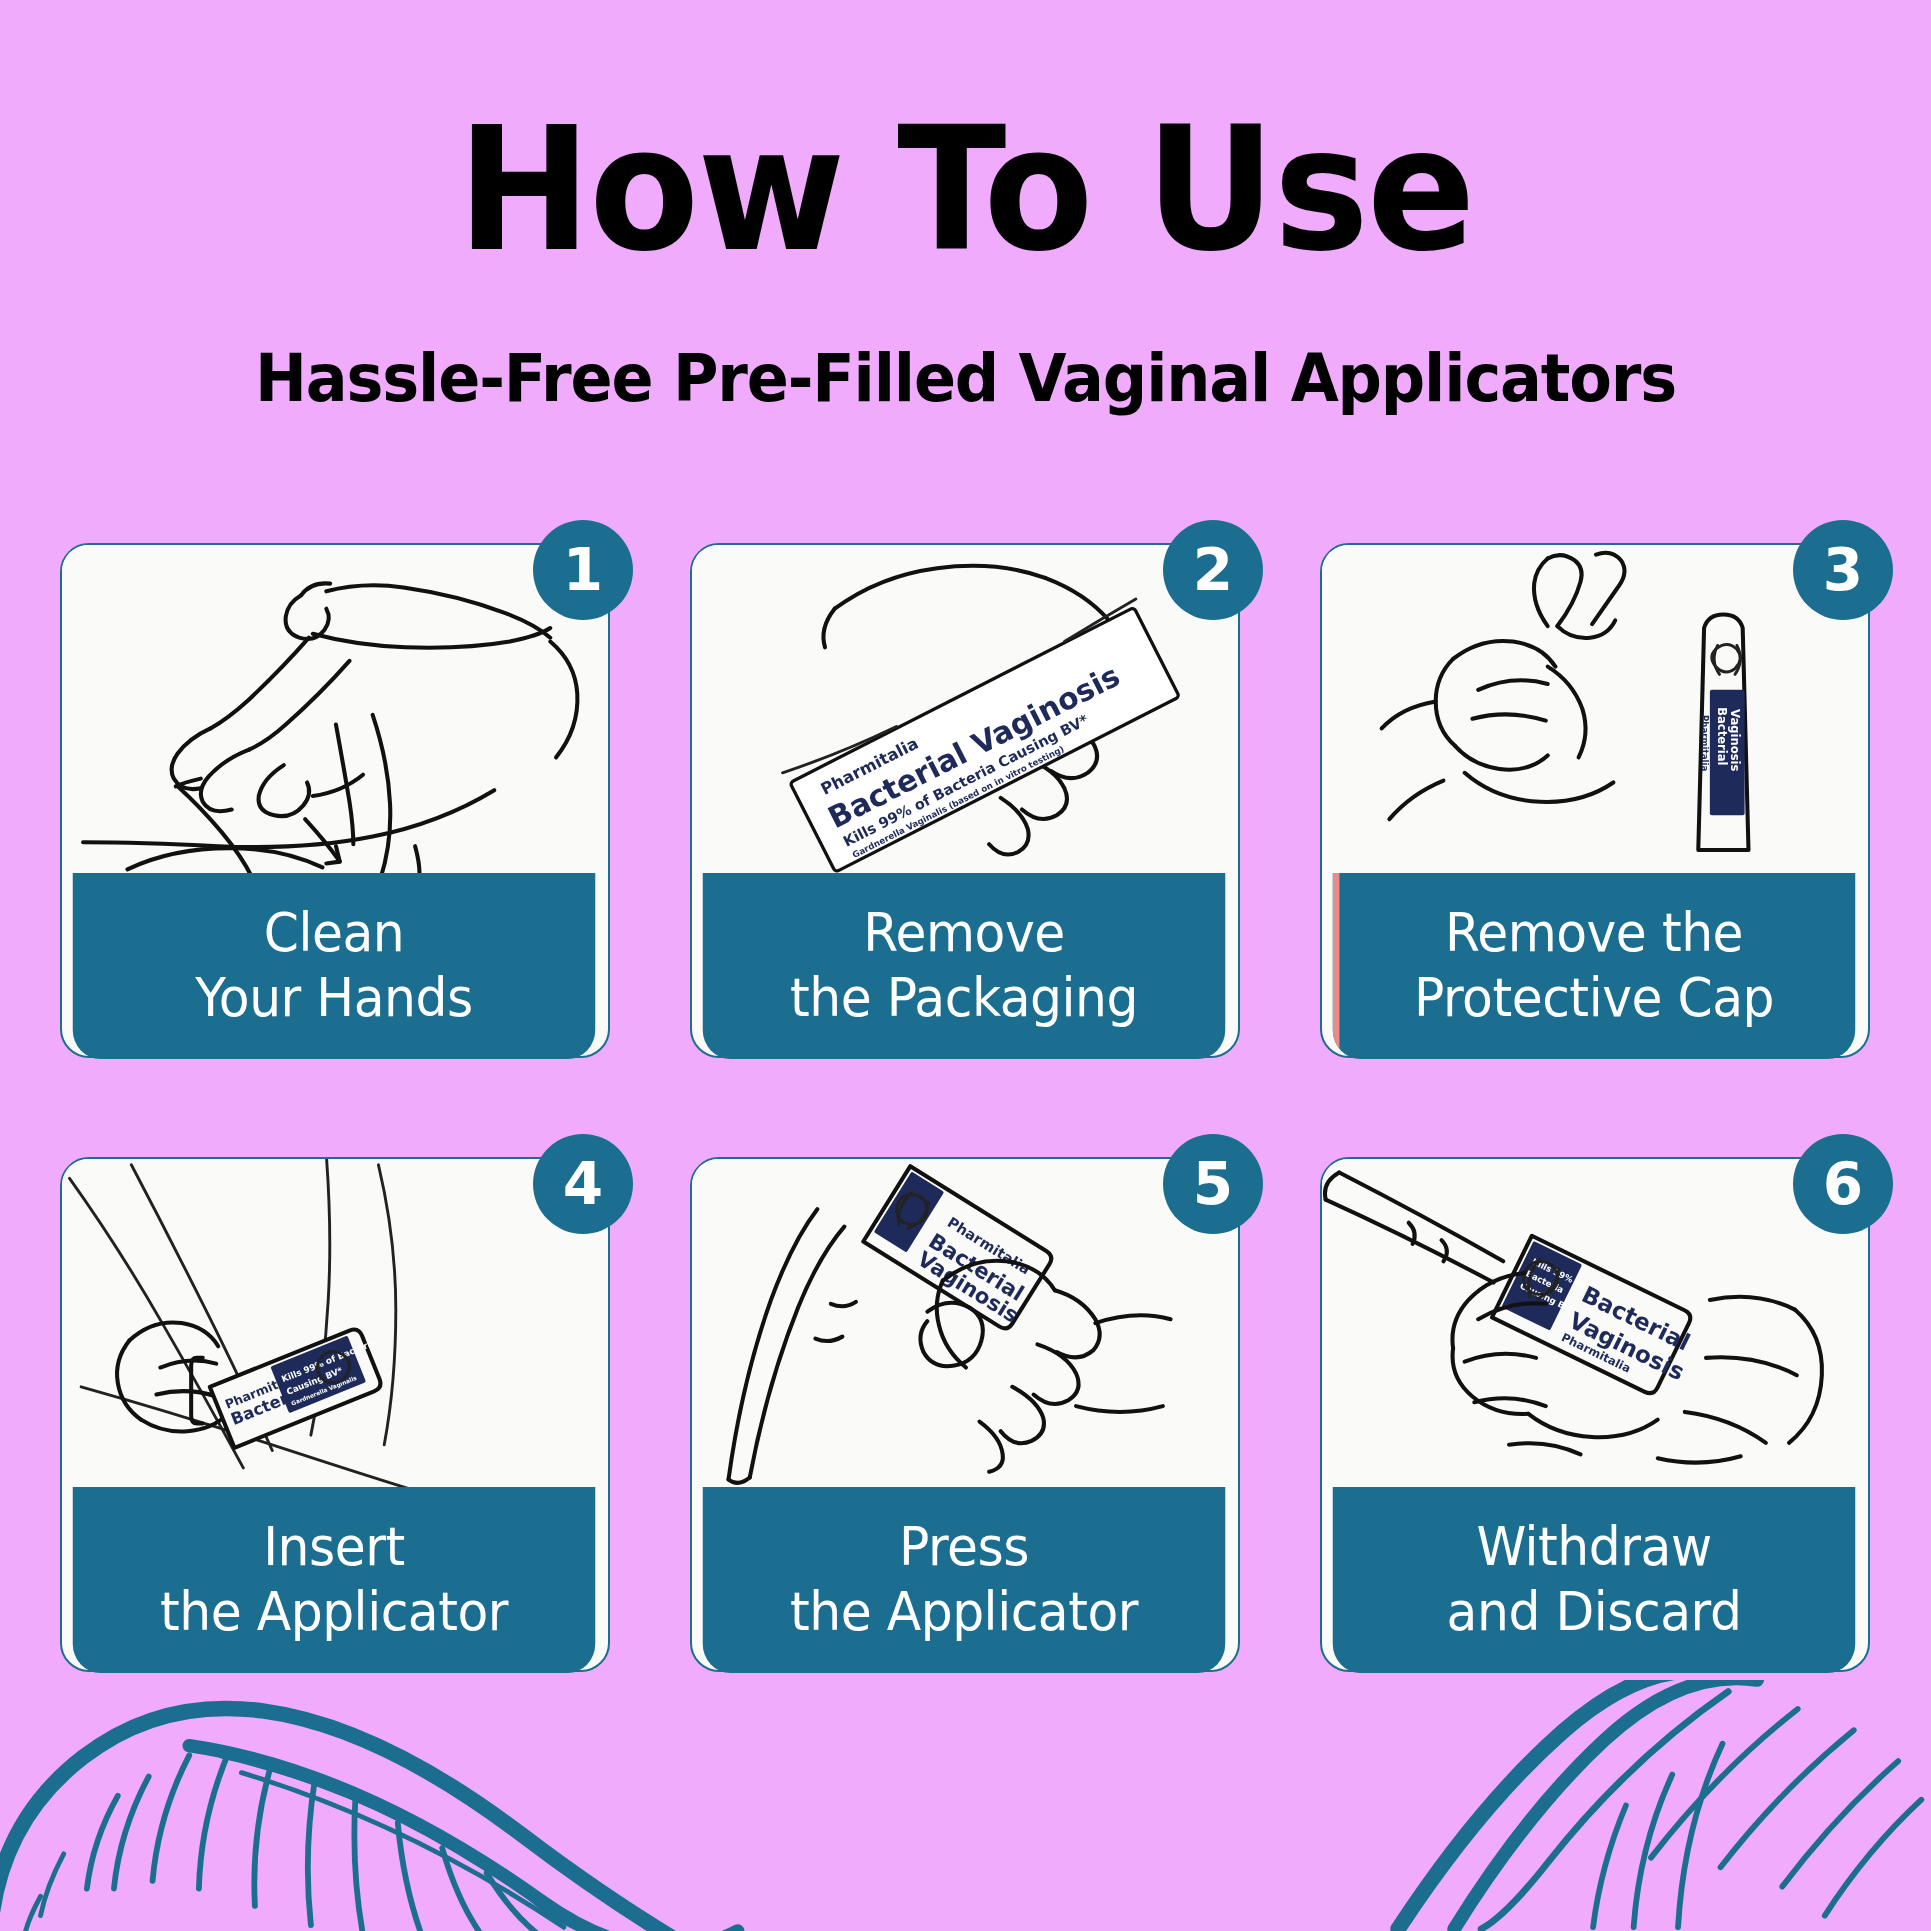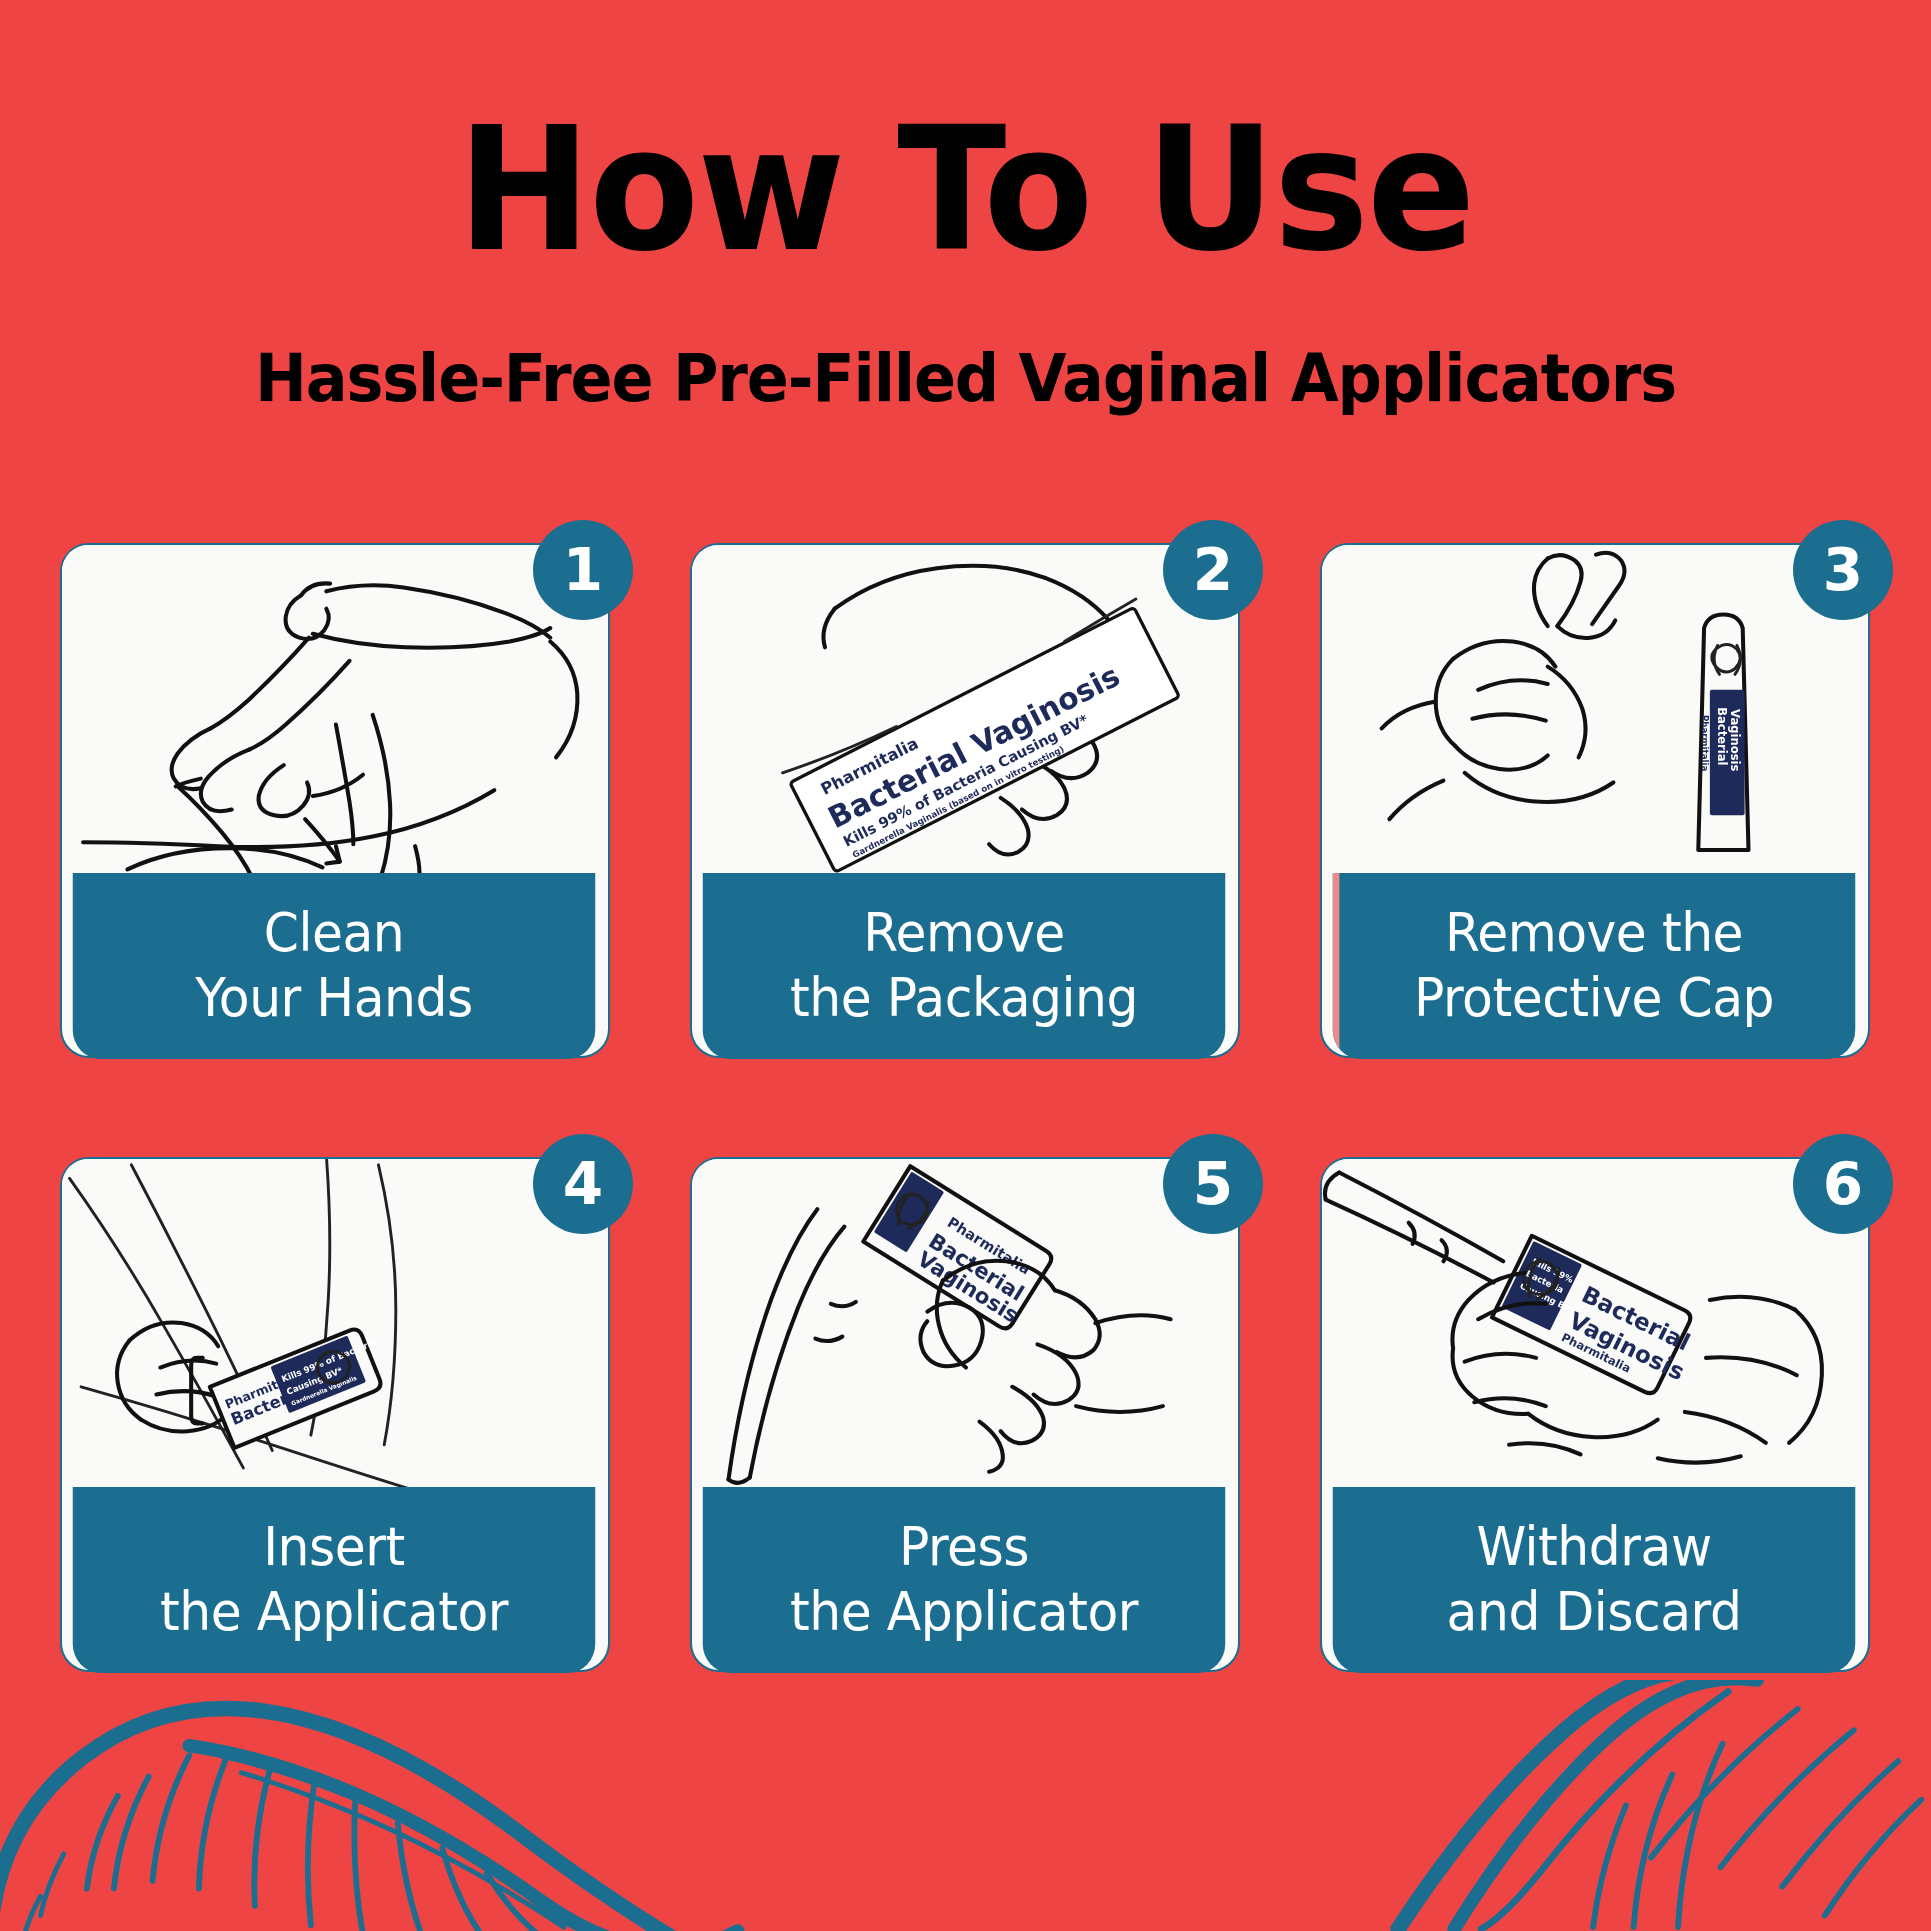--- a/index.html
+++ b/index.html
@@ -9,21 +9,21 @@
     height: 1931px;
     background: #ffffff;
     font-family: "Liberation Sans", sans-serif;
     overflow: hidden;
   }
 
   .poster {
     position: relative;
     width: 1931px;
     height: 1931px;
-    background: #ef4444;
+    background: #f0abfc;
     overflow: hidden;
   }
 
   
   .header {
     position: absolute;
     top: 0; left: 0;
     width: 1931px;
     text-align: center;
     padding-top: 104px;

